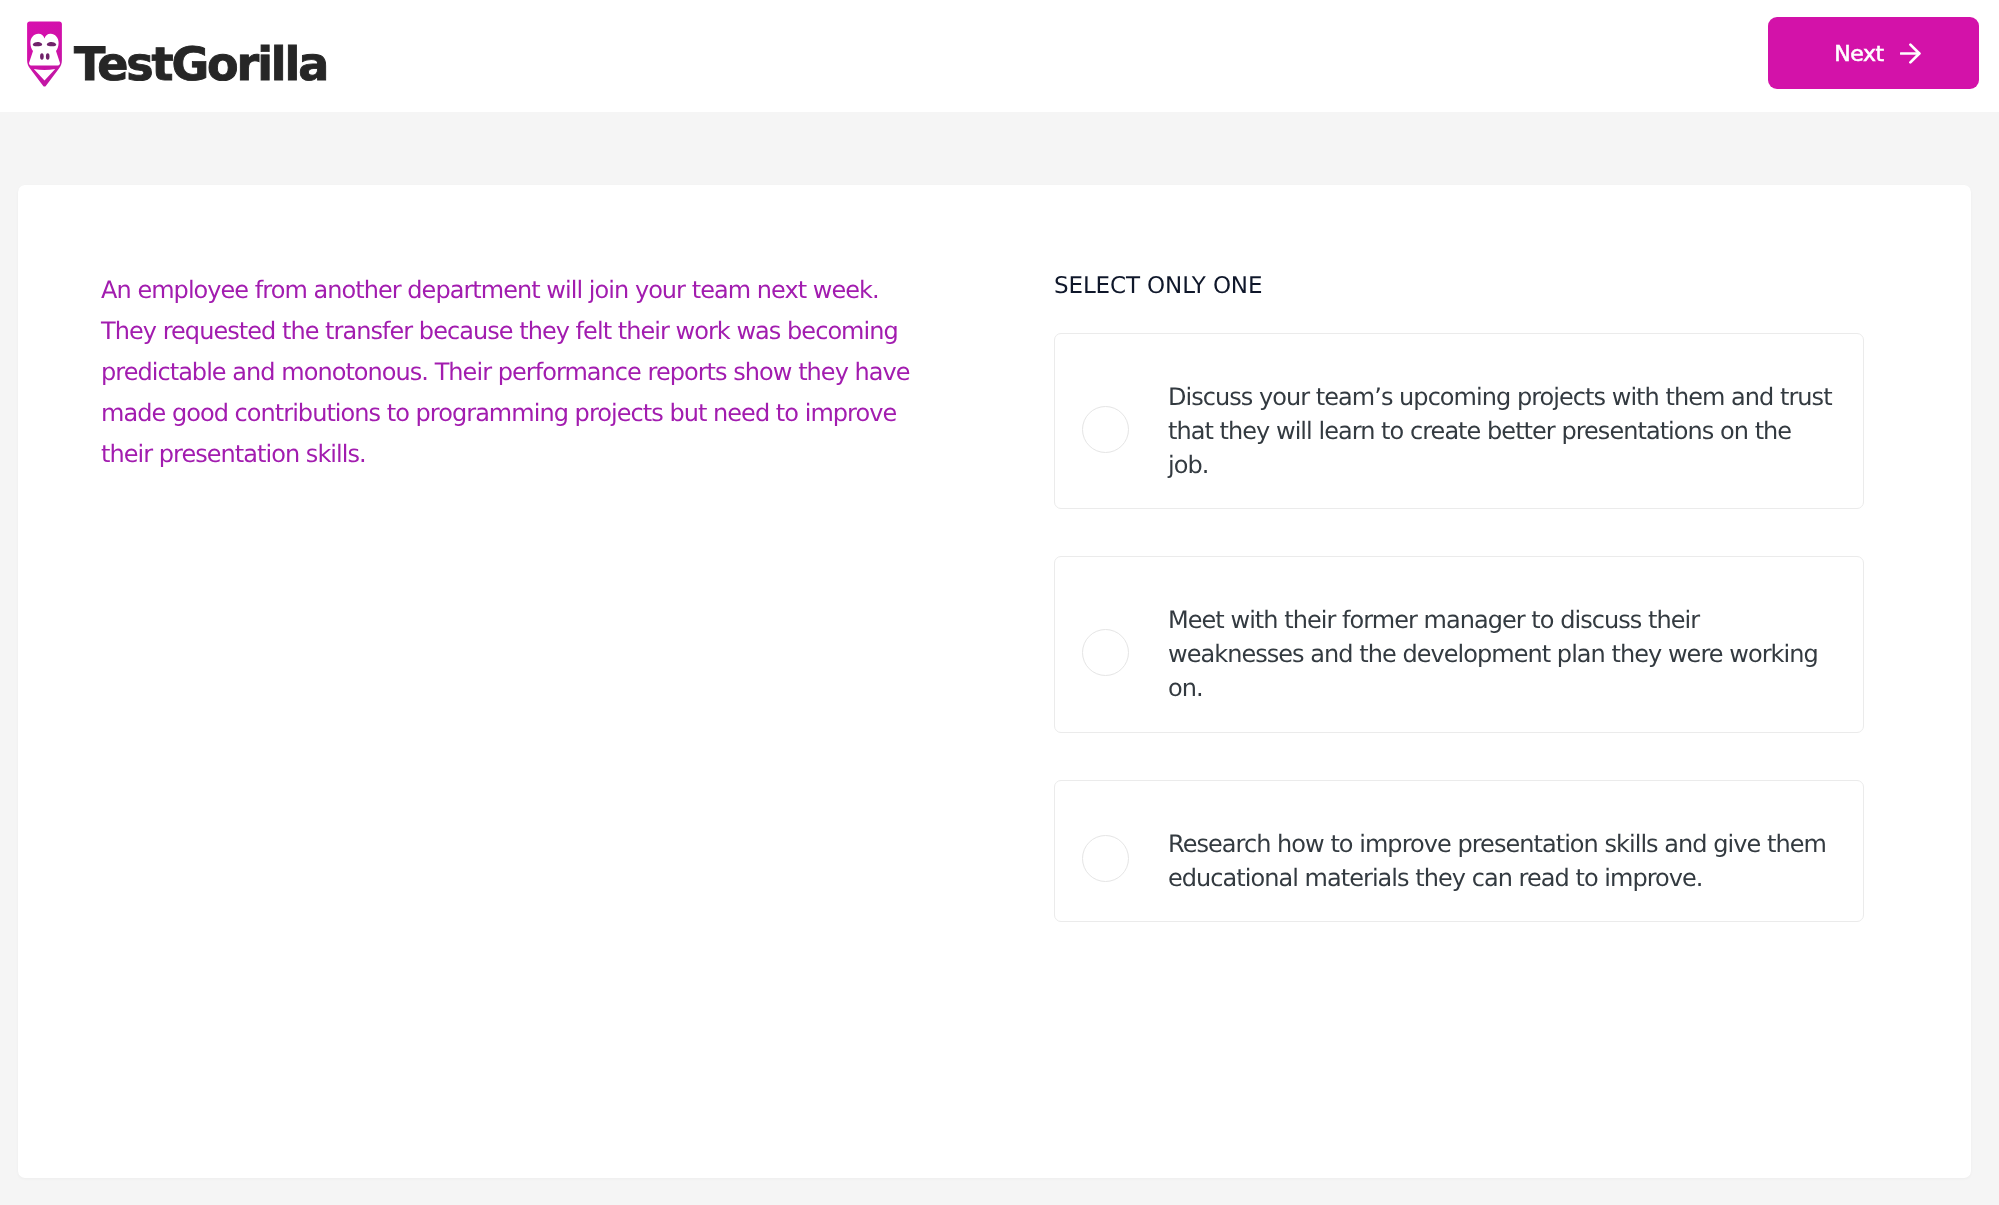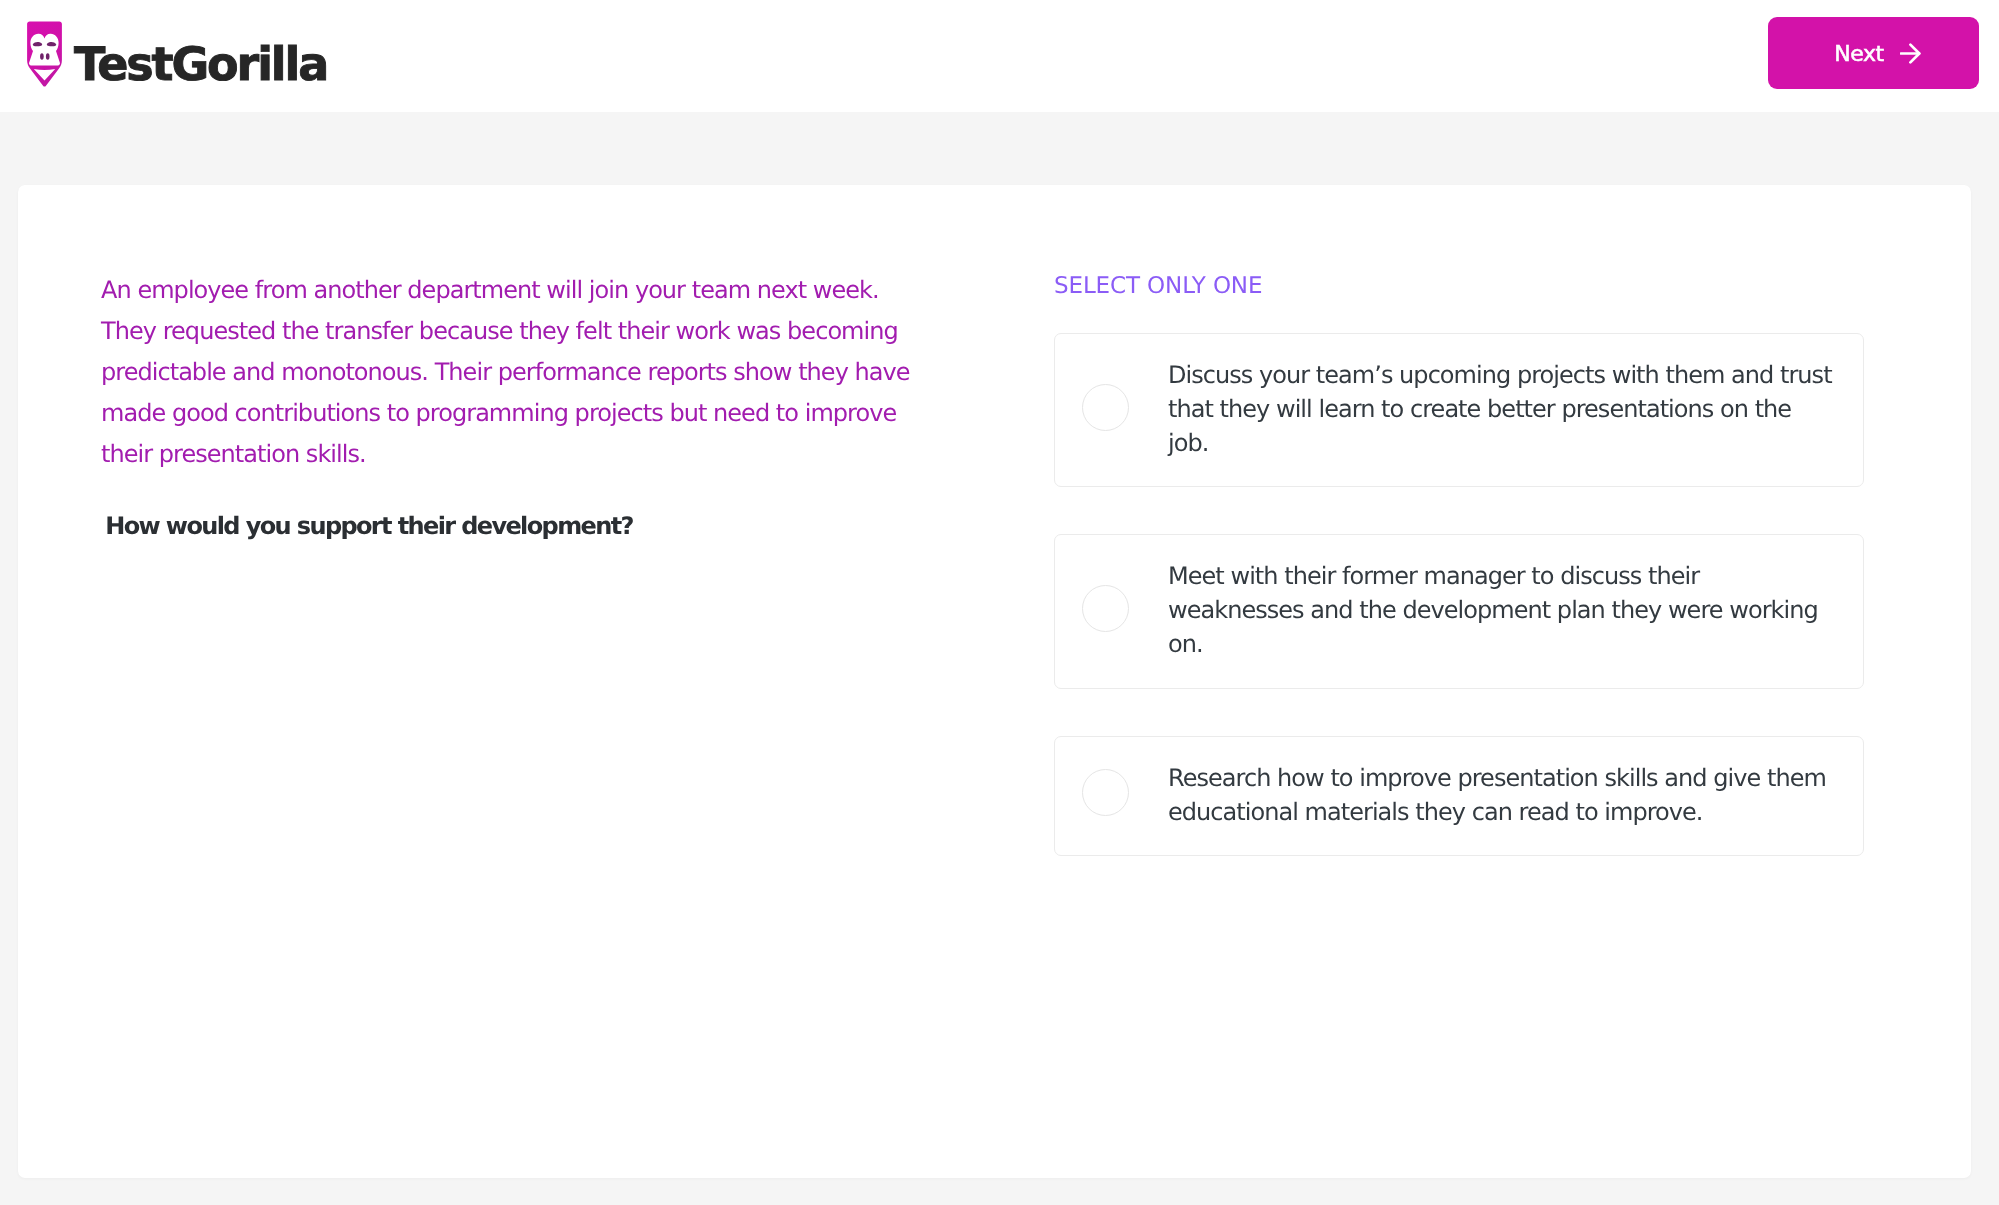--- a/index.html
+++ b/index.html
@@ -39,26 +39,26 @@
   .next-btn .arr { margin-left:16px; display:flex; align-items:center; }
   .card {
     position:absolute; left:18px; top:185px; width:1953px; height:993px;
     background:#ffffff; border-radius:7px;
     box-shadow:0 1px 3px rgba(0,0,0,0.035), 0 0 1px rgba(0,0,0,0.04);
   }
   .left-col { position:absolute; left:83px; top:85px; width:820px; }
   .prompt { font-size:24px; line-height:41px; color:#a21caf; letter-spacing:-0.96px; }
   .question { margin-top:34px; font-size:24px; line-height:34.1px; font-weight:700; color:#2b2f33; letter-spacing:-1.62px; white-space:pre-wrap; margin-left:-2.5px; }
   .right-col { position:absolute; left:1036px; top:86px; width:810px; }
-  .select-label { font-size:23px; letter-spacing:-0.12px; color:#8b5cf6; line-height:30px; }
+  .select-label { font-size:23px; letter-spacing:-0.12px; color:#0f172a; line-height:30px; }
   .options { margin-top:32px; }
   .option {
     border:1px solid #ebebeb; border-radius:7px; background:#fff;
     display:flex; align-items:center;
-    padding:24px 0 26px 0;
+    padding:46px 0 26px 0;
     margin-bottom:47px;
   }
   .radio { width:47px; height:47px; border-radius:50%; border:1.7px solid #e5e5e5; margin-left:27px; flex:none; position:relative; top:-2px; }
   .option-text { font-size:24px; line-height:34.1px; color:#333a40; width:666px; margin-left:39px; letter-spacing:-0.96px; }
 </style>
 </head>
 <body>
 
 <div class="header">
   <div class="logo">
@@ -87,21 +87,20 @@
           <path d="M0.9 10.5 H19.1"></path>
           <path d="M10.4 1.6 L19.3 10.5 L10.4 19.4"></path>
         </svg>
     </span>
   </button>
 </div>
 
 <div class="card">
   <div class="left-col">
     <div class="prompt">An employee from another department will join your team next week. They requested the transfer because they felt their work was becoming predictable and monotonous. Their performance reports show they have made good contributions to programming projects but need to improve their presentation skills.</div>
-    <div class="question"> How would you support their development?</div>
   </div>
   <div class="right-col">
     <div class="select-label">SELECT ONLY ONE</div>
     <div class="options">
         <div class="option">
           <span class="radio"></span>
           <span class="option-text">Discuss your team’s upcoming projects with them and trust that they will learn to create better presentations on the job.</span>
         </div>
         <div class="option">
           <span class="radio"></span>

